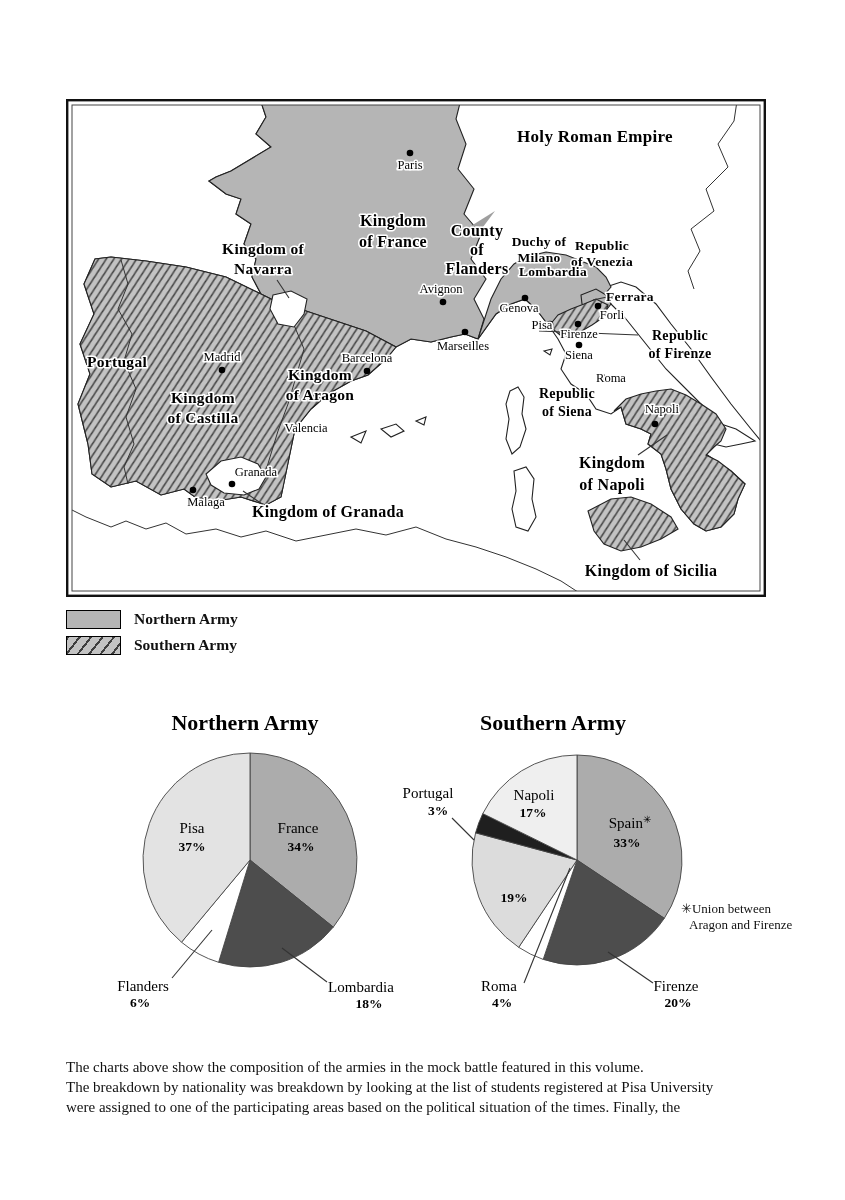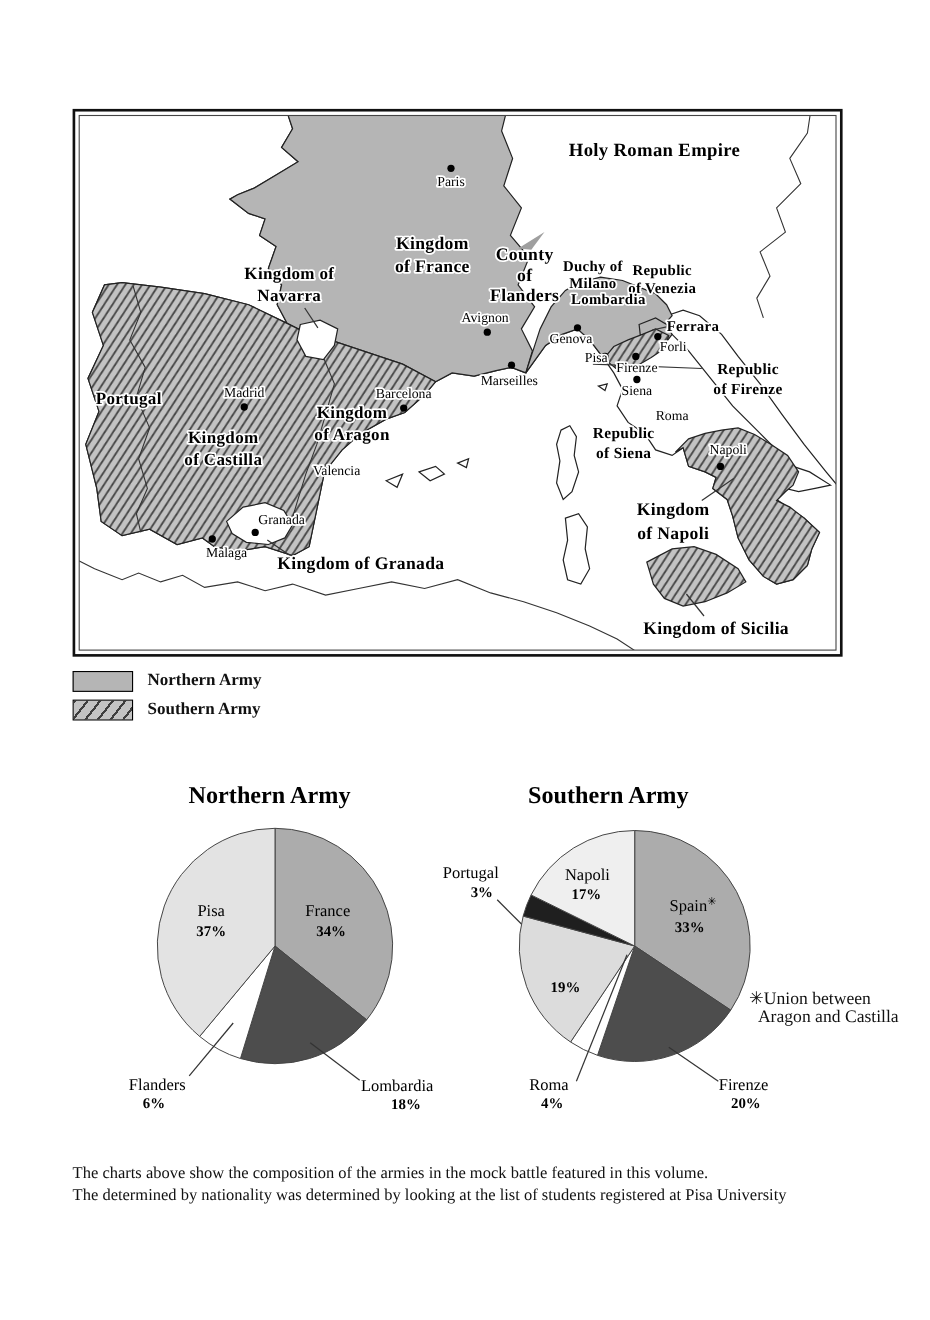--- a/index.html
+++ b/index.html
@@ -21,21 +21,21 @@
   .frameinner{fill:none;stroke:#444;stroke-width:1;}
   .pie-title{font-size:22px;font-weight:bold;text-anchor:middle;}
   .pie-name{font-size:15px;text-anchor:middle;}
   .pie-pct{font-size:13.5px;font-weight:bold;text-anchor:middle;}
   .pieslice{stroke:#444;stroke-width:.9;}
   .legend-row{position:absolute;left:66px;display:flex;align-items:center;gap:13px;height:22px;}
   .swatch{width:55px;height:19px;border:1.6px solid #000;box-sizing:border-box;}
   .swatch.solid{background:#b5b5b5;}
   .swatch.hatchcss{background:repeating-linear-gradient(128deg,#3e3e3e 0 2px,#c3c3c3 2px 9px);}
   .legend-label{font-size:15.5px;font-weight:bold;}
-  .footnote{position:absolute;left:681px;top:901px;width:160px;font-size:16px;line-height:15.5px;}
+  .footnote{position:absolute;left:681px;top:901px;width:160px;font-size:13px;line-height:15.5px;}
   .footnote .l2{padding-left:8px;}
   .paragraph{position:absolute;left:66px;top:1058px;width:760px;font-size:15px;line-height:19.8px;}
   .paragraph div{white-space:nowrap;}
 </style>
 </head>
 <body>
 
 <div class="page">
 
   <svg style="left:66px;top:99px;" width="700" height="498" viewBox="0 0 700 498">
@@ -211,21 +211,22 @@
         <line x1="452" y1="128" x2="474" y2="150" class="leader"></line>
         <text x="428" y="108" class="pie-name">Portugal</text>
         <text x="438" y="125" class="pie-pct">3%</text>
         <text x="534" y="110" class="pie-name">Napoli</text>
         <text x="533" y="127" class="pie-pct">17%</text>
       </g>
   </svg>
 
   <div class="footnote">
     <div class="l1">✳Union between</div>
-    <div class="l2">Aragon and Castilla</div>
+    <div class="l2">Aragon and Firenze</div>
   </div>
 
   <div class="paragraph" id="paragraph">
       <div>The charts above show the composition of the armies in the mock battle featured in this volume.</div>
-      <div>The determined by nationality was determined by looking at the list of students registered at Pisa University</div>
+      <div>The breakdown by nationality was breakdown by looking at the list of students registered at Pisa University</div>
+      <div>were assigned to one of the participating areas based on the political situation of the times. Finally, the</div>
     </div>
 
 </div>
 
 </body></html>

